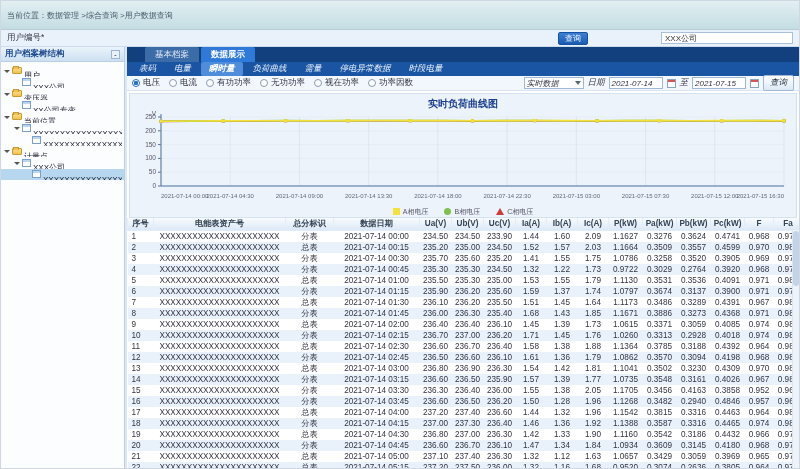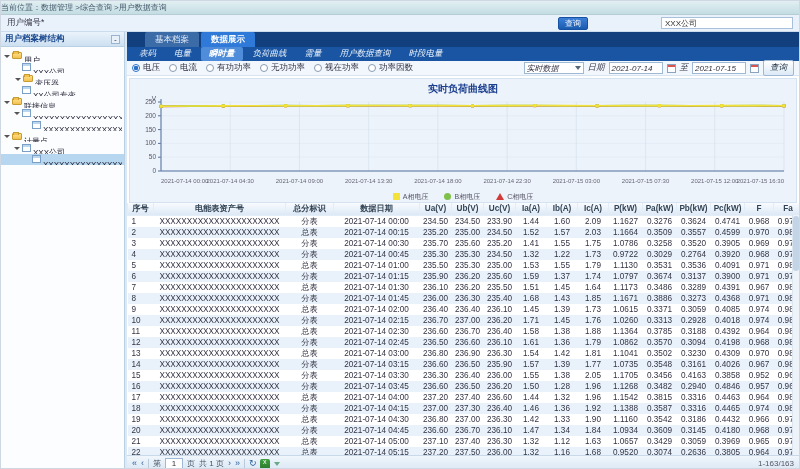--- a/index.html
+++ b/index.html
@@ -1,20 +1,20 @@
 <!DOCTYPE html>
 <html><head>
 <meta charset="utf-8">
 <style>
   * { margin:0; padding:0; box-sizing:border-box; }
   body { font-family:"Liberation Sans","DejaVu Sans",sans-serif; background:#fff; }
   .screen { width:800px; height:469px; position:relative; overflow:hidden; background:#fff; border:1px solid #cfd8e2; }
 
   
-  .crumb-bar { height:14px; background:linear-gradient(#e2eff2,#c3dde3); display:flex; align-items:center; padding:0 0; font-size:8px; color:#445a6b; border-bottom:1px solid #b7cdd6; }
+  .crumb-bar { height:29px; background:linear-gradient(#e2eff2,#c3dde3); display:flex; align-items:center; padding:0 6px; font-size:8px; color:#445a6b; border-bottom:1px solid #b7cdd6; }
 
   
   .query-bar { height:17px; background:#e9f1fa; border-bottom:1px solid #ccdcec; display:flex; align-items:center; padding:0 6px; font-size:8.5px; color:#334; position:relative;justify-content:space-between; }
   .q-label { margin-right:3px; }
   .q-input { width:132px; height:12px; border:1px solid #a9c0da; background:#fff; font-size:8px; padding:0 3px; color:#333; }
   .q-btn { position:absolute; left:557px; top:2px; width:30px; height:13px; background:linear-gradient(#3d7fd6,#1a5cb0); color:#fff; font-size:8px; border:1px solid #1650a0; display:flex; align-items:center; justify-content:center; border-radius:2px; cursor:pointer; }
 
   .content { display:flex; height:439px; }
 
   
@@ -111,38 +111,38 @@
               <span class="tg-arrow"></span>
             </span>
             <span class="ic-folder"></span>
             <span class="tlabel">用户</span>
           </div>
           <div class="tnode" style="padding-left: 13px;">
             <span class="tg"></span>
             <span class="ic-doc"></span>
             <span class="tlabel">XXX公司</span>
           </div>
-          <div class="tnode" style="padding-left: 14px;">
+          <div class="tnode" style="padding-left: 3px;">
             <span class="tg">
               <span class="tg-arrow"></span>
             </span>
             <span class="ic-folder"></span>
             <span class="tlabel">变压器</span>
           </div>
           <div class="tnode" style="padding-left: 13px;">
             <span class="tg"></span>
             <span class="ic-doc"></span>
             <span class="tlabel">XX公司专变</span>
           </div>
           <div class="tnode" style="padding-left: 3px;">
             <span class="tg">
               <span class="tg-arrow"></span>
             </span>
             <span class="ic-folder"></span>
-            <span class="tlabel">联接信息</span>
+            <span class="tlabel">当前位置</span>
           </div>
           <div class="tnode" style="padding-left: 13px;">
             <span class="tg">
               <span class="tg-arrow"></span>
             </span>
             <span class="ic-doc"></span>
             <span class="tlabel">XXXXXXXXXXXXXXXXXX</span>
           </div>
           <div class="tnode" style="padding-left: 23px;">
             <span class="tg"></span>
@@ -178,21 +178,21 @@
       <div class="tabbar1">
           <div class="tab1">基本档案</div>
           <div class="tab1 active">数据展示</div>
         </div>
       <div class="tabbar2">
           <div class="tab2">表码</div>
           <div class="tab2">电量</div>
           <div class="tab2 active">瞬时量</div>
           <div class="tab2">负荷曲线</div>
           <div class="tab2">需量</div>
-          <div class="tab2">用户数据查询</div>
+          <div class="tab2">停电异常数据</div>
           <div class="tab2">时段电量</div>
         </div>
 
       <div class="filter-row">
         <div style="display:flex;gap:9px;align-items:center;">
             <div class="radio checked">
               <span class="radio-dot"></span>
               <span>电压</span>
             </div>
             <div class="radio">

